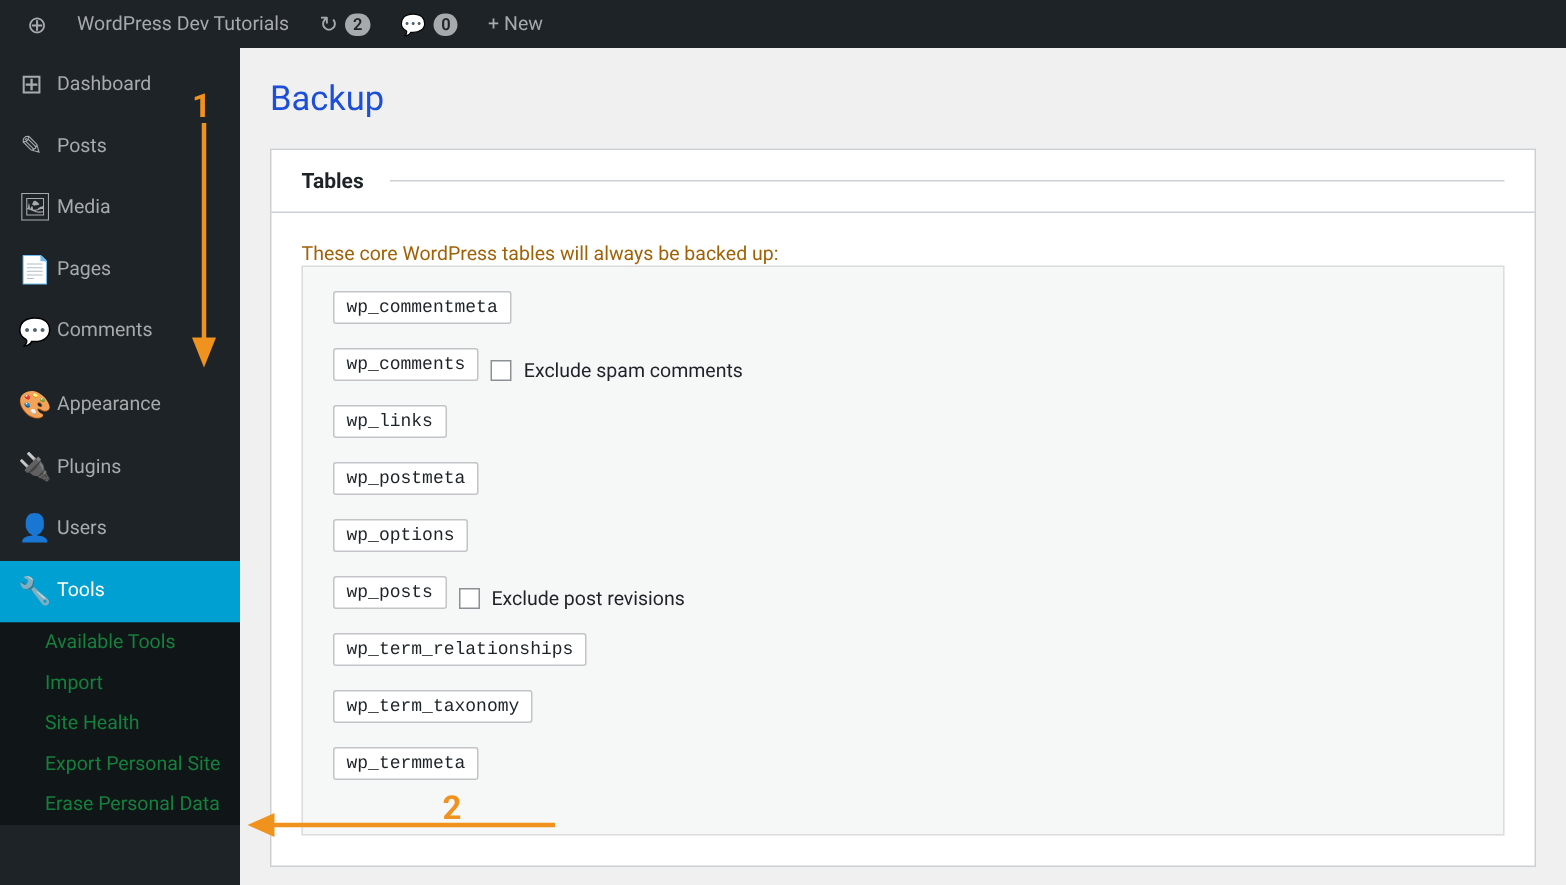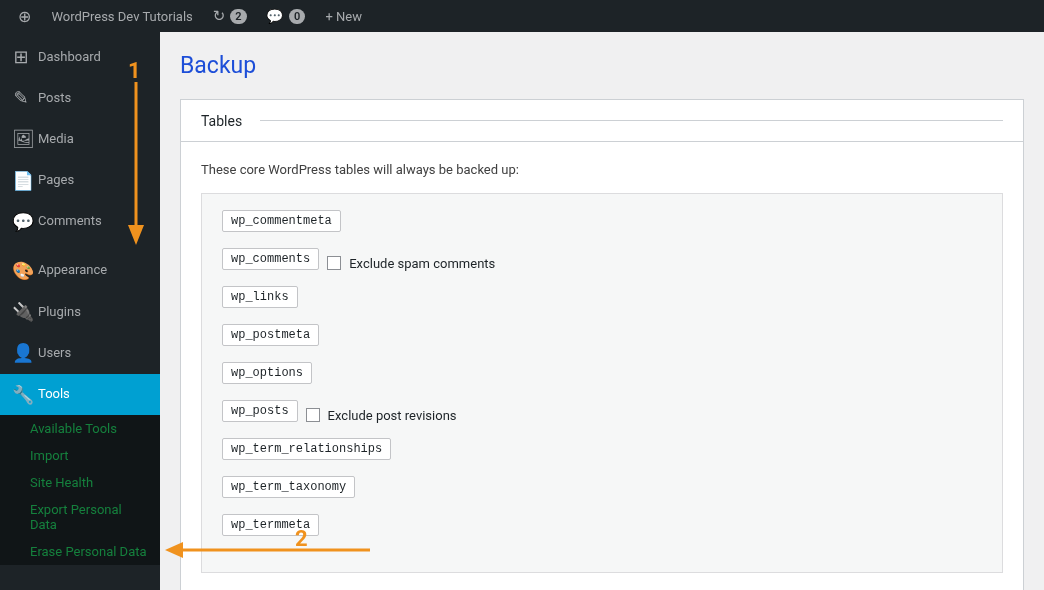--- a/index.html
+++ b/index.html
@@ -101,40 +101,39 @@
     }
     .tables-header {
       display: flex;
       align-items: center;
       padding: 0 20px;
       height: 42px;
       border-bottom: 1px solid #ccd0d4;
     }
     .tables-header-label {
       font-size: 14px;
-      font-weight: 400;
+      font-weight: 700;
       color: #1d2327;
       background: #fff;
       padding-right: 10px;
       z-index: 1;
       position: relative;
     }
     .tables-header-line {
       flex: 1;
       height: 1px;
       background: #ccd0d4;
       margin-left: 8px;
     }
     .tables-content {
       padding: 20px;
     }
     .tables-description {
-      color: #404040;
-      font-size: 13px;
-      margin-bottom: 16px;
+      color: #a16207;
+      font-size: 13px;
     }
     .tables-inner {
       background: #f6f7f7;
       border: 1px solid #dcdcde;
       padding: 16px 20px;
       min-height: 380px;
     }
     .table-tag {
       display: inline-block;
       background: #fff;
@@ -234,21 +233,21 @@
         <div class="sidebar-submenu-item">
           <span>Available Tools</span>
         </div>
         <div class="sidebar-submenu-item">
           <span>Import</span>
         </div>
         <div class="sidebar-submenu-item">
           <span>Site Health</span>
         </div>
         <div class="sidebar-submenu-item">
-          <span>Export Personal Data</span>
+          <span>Export Personal Site</span>
         </div>
         <div class="sidebar-submenu-item">
           <span>Erase Personal Data</span>
         </div>
 
       </div>
     </div>
   </div>
 
   <div id="main">

